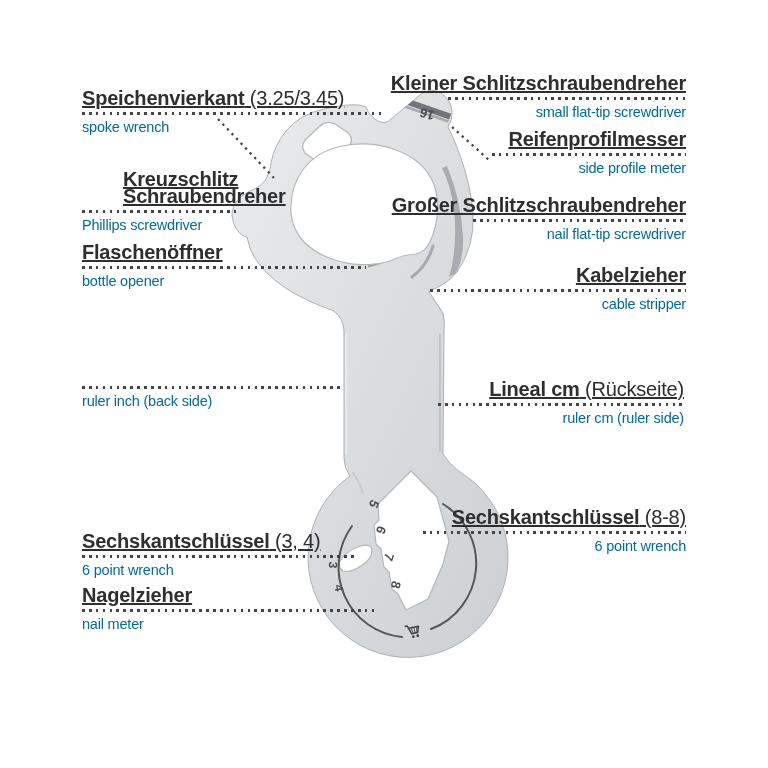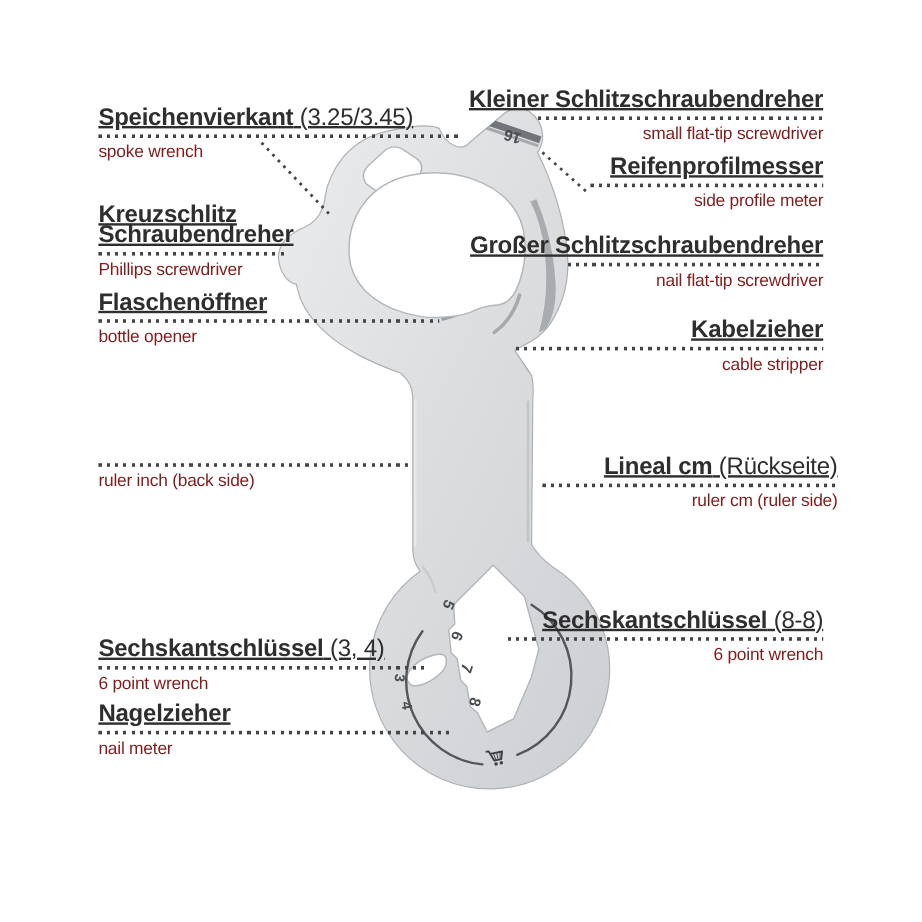--- a/index.html
+++ b/index.html
@@ -3,25 +3,25 @@
 <meta charset="utf-8">
 <style>
   html,body{margin:0;padding:0;background:#ffffff;}
   .canvas{position:relative;width:768px;height:768px;background:#ffffff;overflow:hidden;
           font-family:"Liberation Sans",sans-serif;}
   .tool-svg{position:absolute;left:0;top:0;}
   .label{position:absolute;color:#2e2e2e;display:flex;flex-direction:column;}
   .label.left{align-items:flex-start;text-align:left;}
   .label.right{align-items:flex-end;text-align:right;}
   .label .title{font-size:20px;line-height:17px;font-weight:bold;white-space:nowrap;letter-spacing:-0.2px;text-decoration:underline;}
-  .label.wrap .title{white-space:normal;}
+  .label.wrap .title{white-space:normal;margin-left:41px;}
   .label .title .sfx{font-weight:normal;}
   .label .dots{height:2.6px;margin:5px 0 4px;
     background:repeating-linear-gradient(to right,#454545 0 2.6px,transparent 2.6px 6.9px);}
-  .label .sub{font-size:14.5px;line-height:17px;color:#7f1d1d;white-space:nowrap;letter-spacing:-0.2px;}
+  .label .sub{font-size:14.5px;line-height:17px;color:#0369a1;white-space:nowrap;letter-spacing:-0.2px;}
 </style>
 </head>
 <body>
 
 <div class="canvas">
 
   <svg class="tool-svg" width="768" height="768" viewBox="0 0 768 768">
     <defs>
       <linearGradient id="metal" x1="0" y1="0" x2="1" y2="1">
         <stop offset="0" stop-color="#ebecee"></stop>
@@ -151,21 +151,21 @@
     <div class="dots" style="width:213px"></div>
     <div class="sub">nail flat-tip screwdriver</div>
   </div>
 
   <div class="label right" style="right:82px;top:267px">
     <div class="title"><span class="b">Kabelzieher</span><span class="sfx"></span></div>
     <div class="dots" style="width:256px"></div>
     <div class="sub">cable stripper</div>
   </div>
 
-  <div class="label right" style="right:70px;top:381px">
+  <div class="label right" style="right:84px;top:381px">
     <div class="title"><span class="b">Lineal cm</span><span class="sfx"> (Rückseite)</span></div>
     <div class="dots" style="width:246px"></div>
     <div class="sub">ruler cm (ruler side)</div>
   </div>
 
   <div class="label right" style="right:82px;top:509px">
     <div class="title"><span class="b">Sechskantschlüssel</span><span class="sfx"> (8-8)</span></div>
     <div class="dots" style="width:263px"></div>
     <div class="sub">6 point wrench</div>
   </div>

